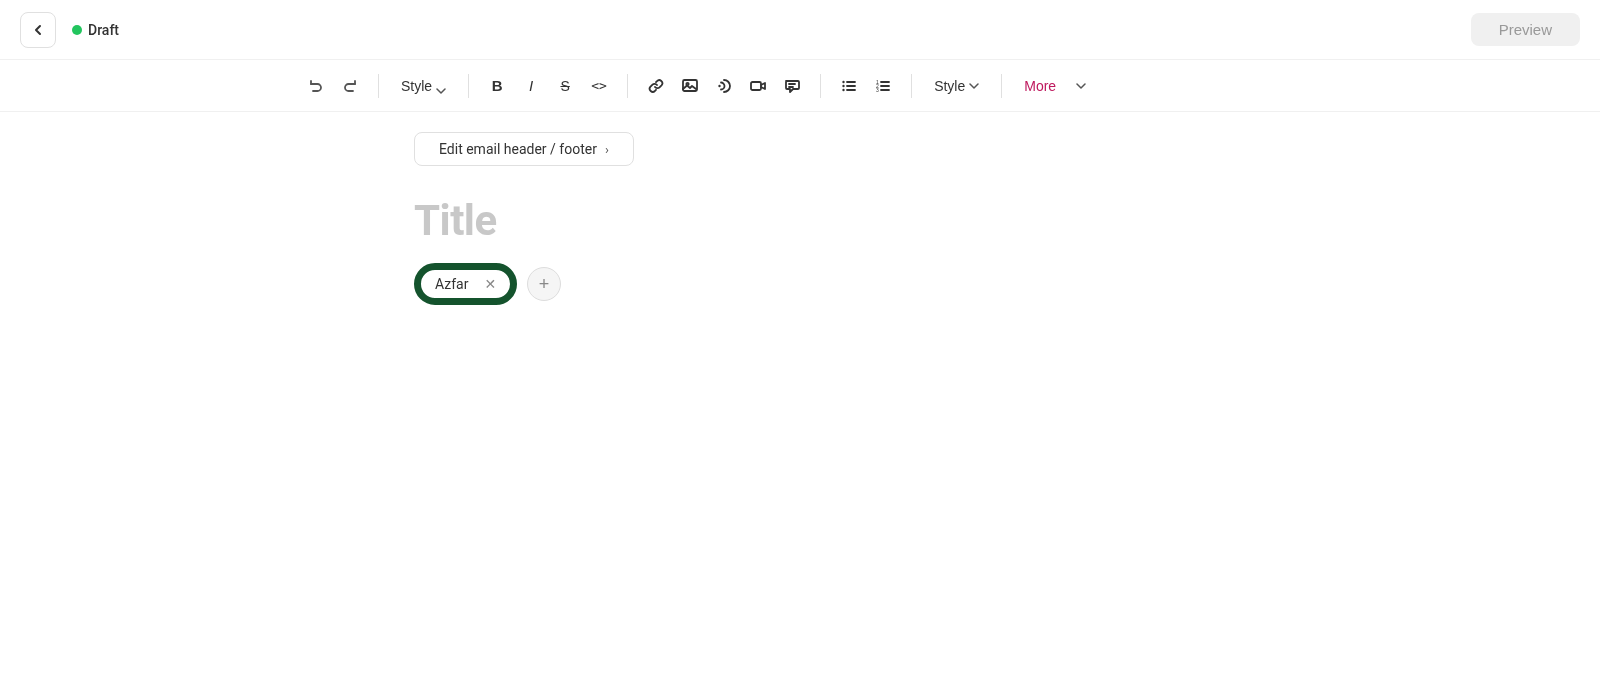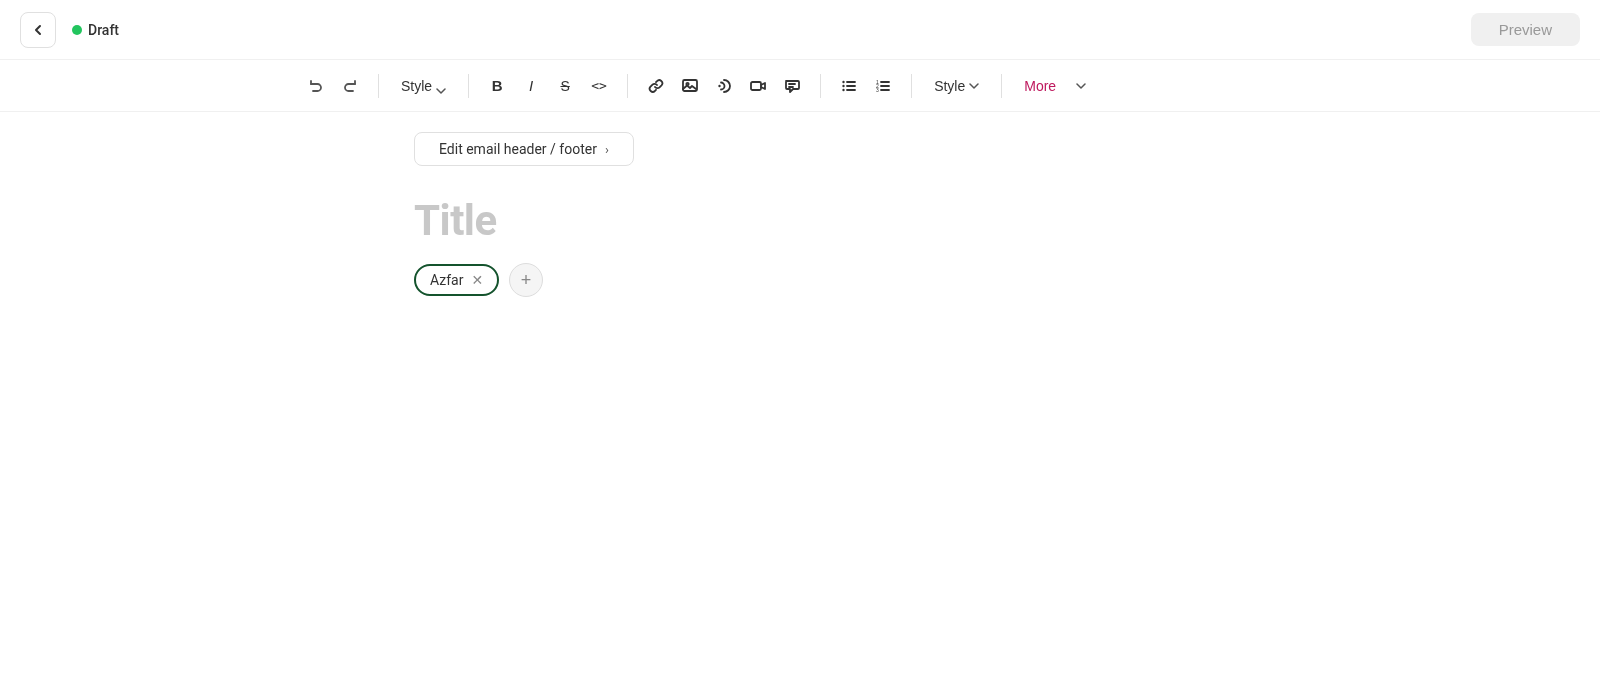--- a/index.html
+++ b/index.html
@@ -199,23 +199,23 @@
     .author-row {
       display: flex;
       align-items: center;
       gap: 10px;
       margin-bottom: 32px;
     }
 
     .author-tag {
       display: inline-flex;
       align-items: center;
-      gap: 8px;
+      gap: 16px;
       padding: 6px 14px;
-      border: 2px solid #14532d;
+      border: 7px solid #14532d;
       border-radius: 999px;
       background: #fff;
       font-size: 14px;
       color: #333;
     }
 
     .author-remove {
       cursor: pointer;
       color: #888;
       font-size: 14px;

